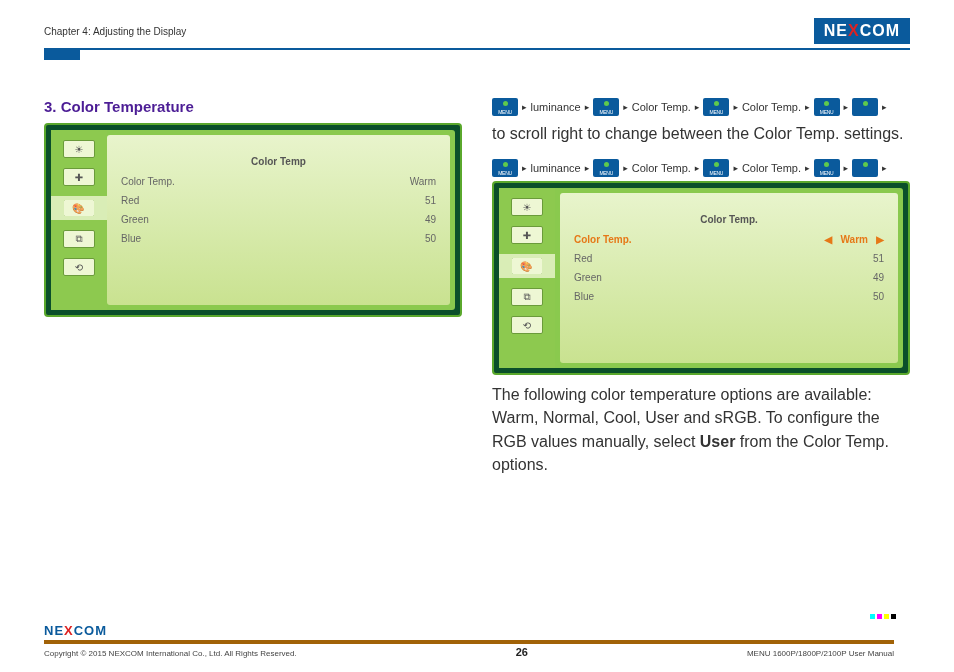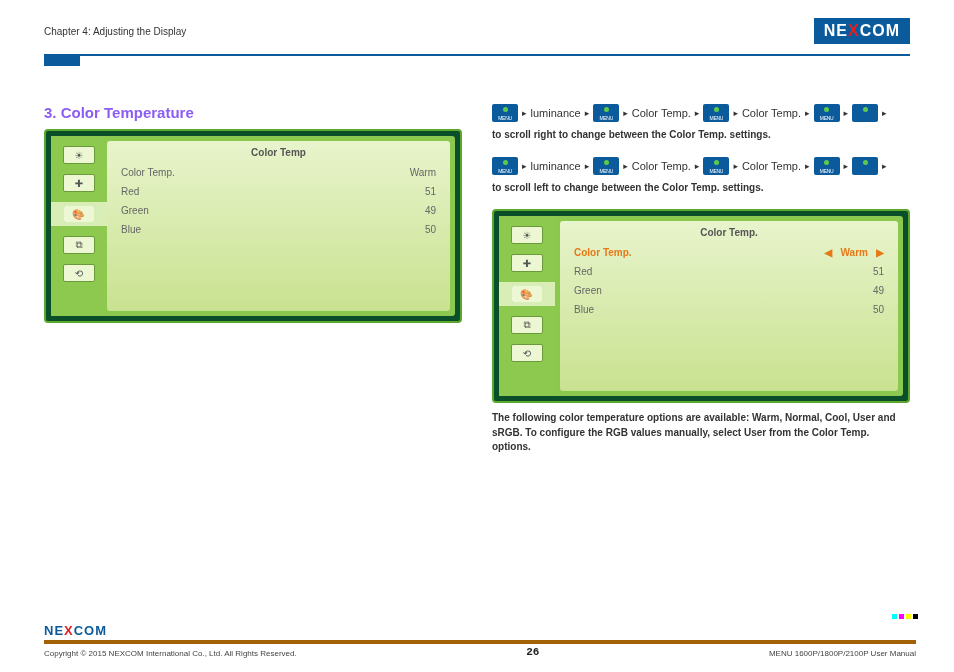--- a/index.html
+++ b/index.html
@@ -12,21 +12,21 @@
     color: #333;
   }
   .page {
     padding: 18px 44px 0 44px;
   }
   .top-row {
     display: flex;
     justify-content: space-between;
     align-items: center;
     border-bottom: 2px solid #0a5a9c;
-    padding-bottom: 10px;
+    padding-bottom: 4px;
   }
   .chapter-title {
     font-size: 10px;
     color: #333;
   }
   .logo {
     background: #0a5a9c;
     color: #fff;
     font-weight: bold;
     font-size: 16px;
@@ -48,21 +48,21 @@
     margin-top: 38px;
   }
   .col {
     flex: 1;
     font-size: 12px;
     color: #333;
   }
   .section-heading {
     font-weight: bold;
     font-size: 15px;
-    color: #8b5cf6;
+    color: #4c1d95;
     margin-bottom: 8px;
   }
   .osd-box {
     border: 2px solid #5aa82c;
     border-radius: 4px;
     background: #0a4f2a;
     padding: 5px;
     overflow: hidden;
   }
   .osd-inner {
@@ -101,21 +101,21 @@
     width: 56px;
     display:flex;
     justify-content:center;
     padding:3px 0;
   }
   .osd-panel {
     flex: 1;
     background: linear-gradient(#e8f4cc, #c9e290);
     border-radius: 3px;
     margin: 5px 5px 5px 0;
-    padding: 6px 14px;
+    padding: 21px 14px;
     font-size: 10px;
     color: #555;
   }
   .osd-panel.compact { margin:5px; }
   .osd-title {
     text-align: center;
     font-weight: bold;
     color: #555;
     font-size: 10px;
     padding-bottom: 5px;
@@ -156,31 +156,30 @@
   }
   .nav-btn span {
     position: absolute;
     bottom: 1px;
     font-size: 5px;
     color: #fff;
     letter-spacing: -0.3px;
   }
   .tri { font-size: 9px; color:#333; }
   .body-text {
-    font-size: 10px;
+    font-size: 16px;
     line-height: 1.45;
     margin: 6px 0 14px 0;
     color: #333;
-    font-weight: bold;
   }
   .footer {
     position: absolute;
     bottom: 14px;
     left: 44px;
-    right: 38px;
+    right: 60px;
     margin-top: 13px;
   }
   .footer-line {
     border-top: 4px solid #a16207;
     display: flex;
     justify-content: space-between;
     align-items: flex-end;
     font-size: 8px;
     color: #444;
     padding-top: 2px;
@@ -190,21 +189,20 @@
     font-size: 13px;
     color: #0a5a9c;
     letter-spacing: 1px;
     margin-bottom: 2px;
   }
   .footer-logo .x { color: #d22; }
   .page-num {
     font-weight: bold;
     font-size: 11px;
     color: #222;
-    font-family: Liberation Mono, monospace;
   }
   .footer-marks {
     position:absolute;
     right:-2px;
     top:-9px;
     display:flex;
     gap:2px;
   }
   .fm { width:5px; height:5px; }
 </style>
@@ -313,21 +311,20 @@
         <span class="tri">▸</span>
         <span class="nav-btn">
             <span>MENU</span>
           </span>
         <span class="tri">▸</span>
         <span class="nav-btn">
             <span></span>
           </span>
         <span class="tri">▸</span>
       </div>
-      <div class="body-text">to scroll left to change between the Color Temp. settings.</div>
 
       <div class="osd-box">
         <div class="osd-inner">
           <div class="osd-sidebar">
             <div class="osd-icon">☀</div>
             <div class="osd-icon">✚</div>
             <div class="osd-row-selected">
                 <div class="osd-icon selected">🎨</div>
               </div>
             <div class="osd-icon">⧉</div>

